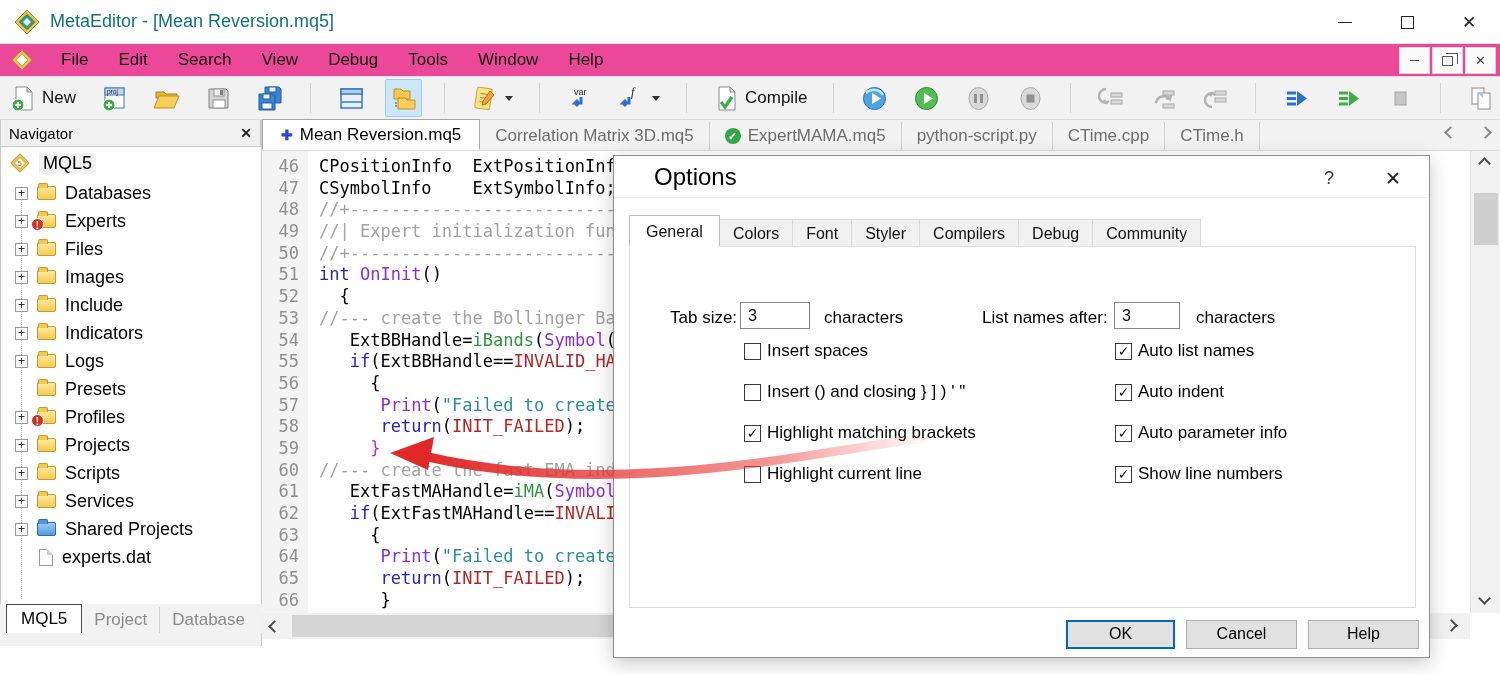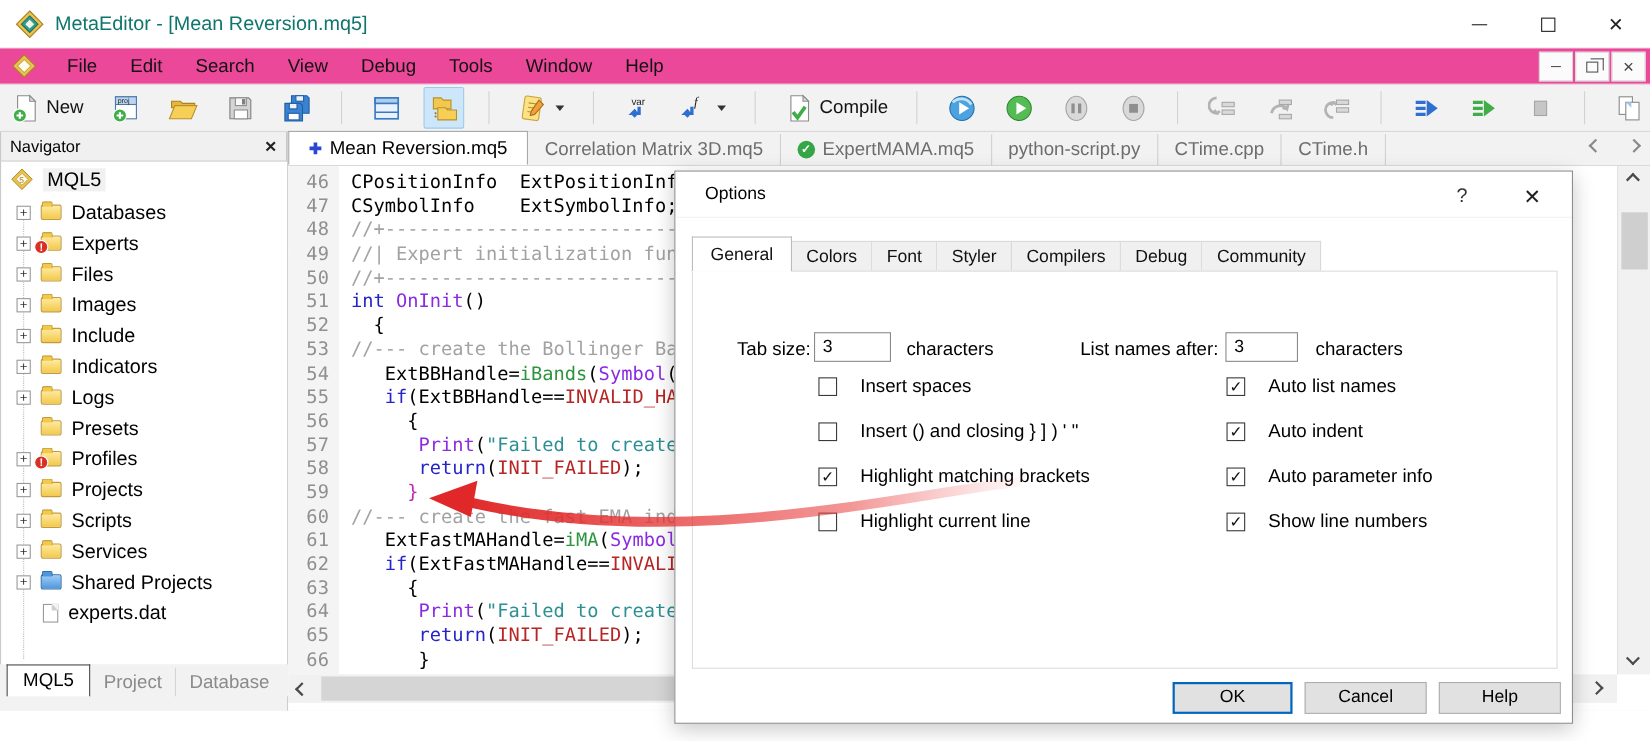--- a/index.html
+++ b/index.html
@@ -118,39 +118,39 @@
         background:radial-gradient(circle at 3px 11px,#ababab 1.5px,transparent 2px),
                    radial-gradient(circle at 7px 11px,#ababab 1.5px,transparent 2px),
                    radial-gradient(circle at 11px 11px,#ababab 1.5px,transparent 2px),
                    radial-gradient(circle at 7px 7px,#ababab 1.5px,transparent 2px),
                    radial-gradient(circle at 11px 7px,#ababab 1.5px,transparent 2px),
                    radial-gradient(circle at 11px 3px,#ababab 1.5px,transparent 2px);}
   
   .dialog{position:absolute;left:613px;top:155px;width:817px;height:503px;background:#fff;
           border:1px solid #8f8f8f;box-shadow:0 5px 18px rgba(0,0,0,.22);z-index:50;}
   .dlg-titlebar{height:42px;display:flex;align-items:center;border-bottom:1px solid #f0f0f0;}
-  .dlg-title{font-size:16px;margin-left:27px;}
+  .dlg-title{font-size:24px;margin-left:40px;}
   .dlg-help{position:absolute;right:95px;top:12px;font-size:18px;color:#333;}
   .dlg-close{position:absolute;right:28px;top:11px;font-size:19px;color:#222;}
   .dlg-tabs{position:absolute;left:15px;top:59px;display:flex;align-items:flex-end;}
   .dtab{font-size:16px;padding:5px 13px;background:#f0f0f0;border:1px solid #d9d9d9;
         border-left:none;color:#111;height:28px;}
   .dtab:first-child{border-left:1px solid #d9d9d9;}
   .dtab.act{background:#fff;border:1px solid #bcbcbc;border-bottom:1px solid #fff;
             height:32px;padding:7px 16px;position:relative;z-index:2;}
   .dlg-frame{position:absolute;left:15px;top:90px;width:787px;height:362px;
              border:1px solid #dcdcdc;background:#fff;}
   .fld-label{position:absolute;font-size:17px;}
   .fld-input{position:absolute;width:70px;height:27px;border:1px solid #8a8a8a;font-size:16px;
              padding:2px 7px;font-family:"Liberation Sans",sans-serif;background:#fff;}
   .cbcol{position:absolute;top:95px;display:flex;flex-direction:column;gap:23px;}
   .cbrow{display:flex;align-items:center;height:18px;}
   .cbox{width:17px;height:17px;border:1px solid #3a3a3a;background:#fff;flex:none;
         font-size:14px;line-height:15px;text-align:center;color:#111;}
-  .cblabel{font-size:17px;margin-left:21px;white-space:pre;}
+  .cblabel{font-size:17px;margin-left:6px;white-space:pre;}
   .dlg-btn{position:absolute;top:464px;height:29px;background:#e1e1e1;border:1px solid #adadad;
            font-size:16px;font-family:"Liberation Sans",sans-serif;text-align:center;padding-top:4px;}
   .dlg-btn.ok{left:452px;width:109px;border:2px solid #0067c0;padding-top:3px;}
   .dlg-btn.cancel{left:572px;width:111px;}
   .dlg-btn.help{left:694px;width:111px;}
   
   .arrow-overlay{position:absolute;left:0;top:0;width:1500px;height:674px;z-index:90;pointer-events:none;}
 </style>
 </head>
 <body>

